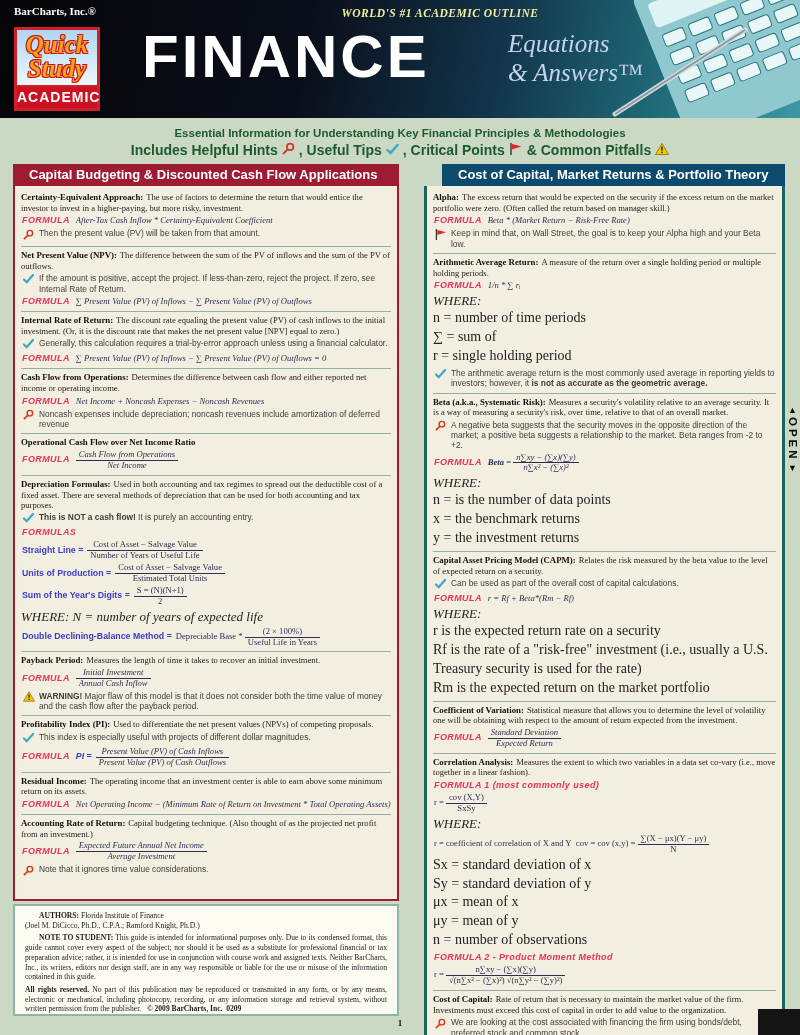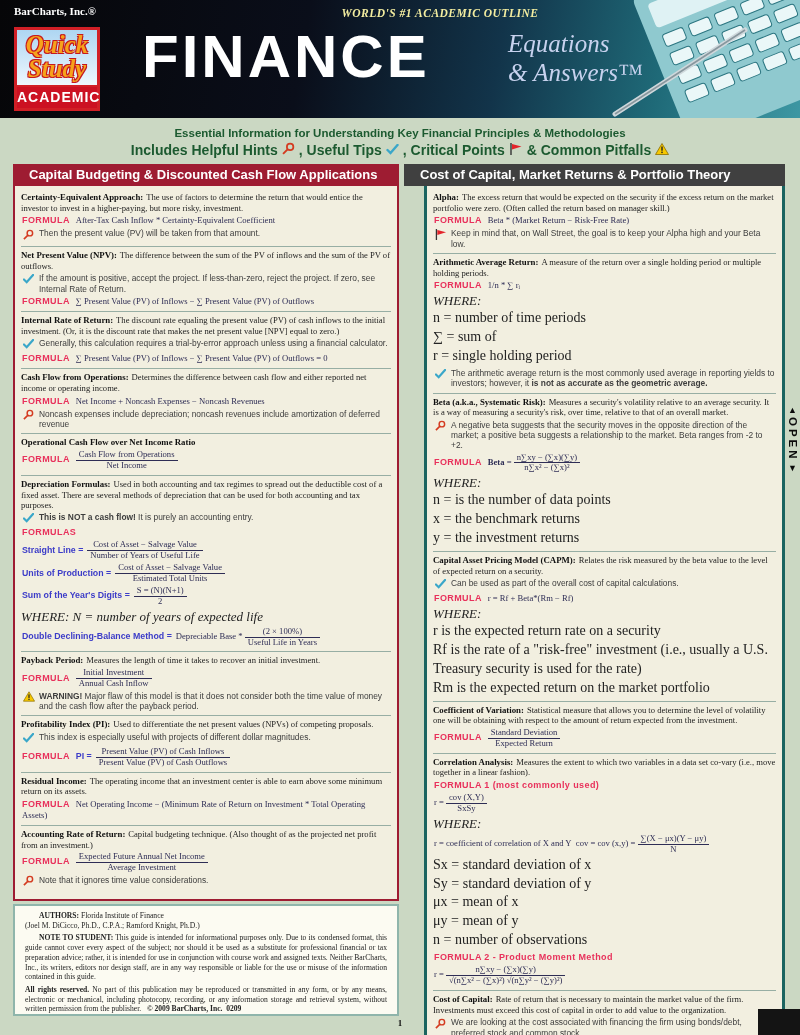--- a/index.html
+++ b/index.html
@@ -24,30 +24,30 @@
   .taglines { position:absolute; left:0; top:120px; width:800px; height:46px; text-align:center; color:#1c5a30; font-family:"Liberation Sans",sans-serif; font-weight:bold; }
   .tagline1 { font-size:11.5px; padding-top:7px; }
   .tagline2 { font-size:14px; margin-top:3px; display:inline-flex; align-items:center; gap:4px; }
 
   
   .col { position:absolute; top:164px; }
   .col-left { left:13px; width:386px; }
   .col-right { left:404px; width:381px; }
   .col-hdr { color:#fff; font-family:"Liberation Sans",sans-serif; font-weight:bold; font-size:13px; padding:3px 16px 4px; }
   .col-left .col-hdr { background:#9e1c32; }
-  .col-right .col-hdr { background:#404040; }
+  .col-right .col-hdr { background:#0c4a6e;margin-left:38px; }
   .col-body { background:#f2efe0; padding:3px 6px 4px; overflow:hidden; }
   .col-left .col-body { border:2px solid #9e1c32; border-top:0; height:715px; }
   .col-right .col-body { border:3px solid #1a6460; border-top:0; height:1005px;margin-left:20px; }
 
   .entry { padding:3px 0 3px; }
   .entry + .entry { border-top:1px solid #97aea4; }
   .defp { font-size:8.6px; line-height:1.22; color:#1c1c1c; text-align:left; }
   .term { font-weight:bold; color:#101010; margin-right:3px; font-size:8.8px; }
-  .formula-row { margin:2px 0 1px 1px; font-size:8.6px; color:#2e2d55; line-height:1.25; }
+  .formula-row { margin:2px 0 1px 1px; font-size:8.6px; color:#2e2d55; line-height:1.25;font-style:italic; }
   .flabel { color:#e8315b; font-family:"Liberation Sans",sans-serif; font-weight:bold; font-size:9px; letter-spacing:0.4px; margin-right:6px; }
   .frac { display:inline-block; text-align:center; vertical-align:middle; line-height:1.15; }
   .frac .num { display:block; border-bottom:1px solid #2e2d55; padding:0 3px; }
   .frac .den { display:block; padding:0 3px; }
   .hint-row { display:flex; gap:4px; margin:2px 0 1px 2px; font-family:"Liberation Sans",sans-serif; font-size:8.4px; color:#3d3d3d; line-height:1.22; align-items:flex-start; }
   .hint-row .icon { flex:0 0 12px; padding-top:0.5px; }
   .blue-name { color:#3c3cc8; font-family:"Liberation Sans",sans-serif; font-weight:bold; font-size:8.8px; margin-right:4px; }
   .where-label { font-style:italic; font-size:13px; color:#222; margin-top:2px; }
   .where-list { list-style:none; font-size:14px; color:#222; line-height:1.35; }
   .math-line { font-size:8.6px; color:#2e2d55; margin:2px 0 1px 1px; }

